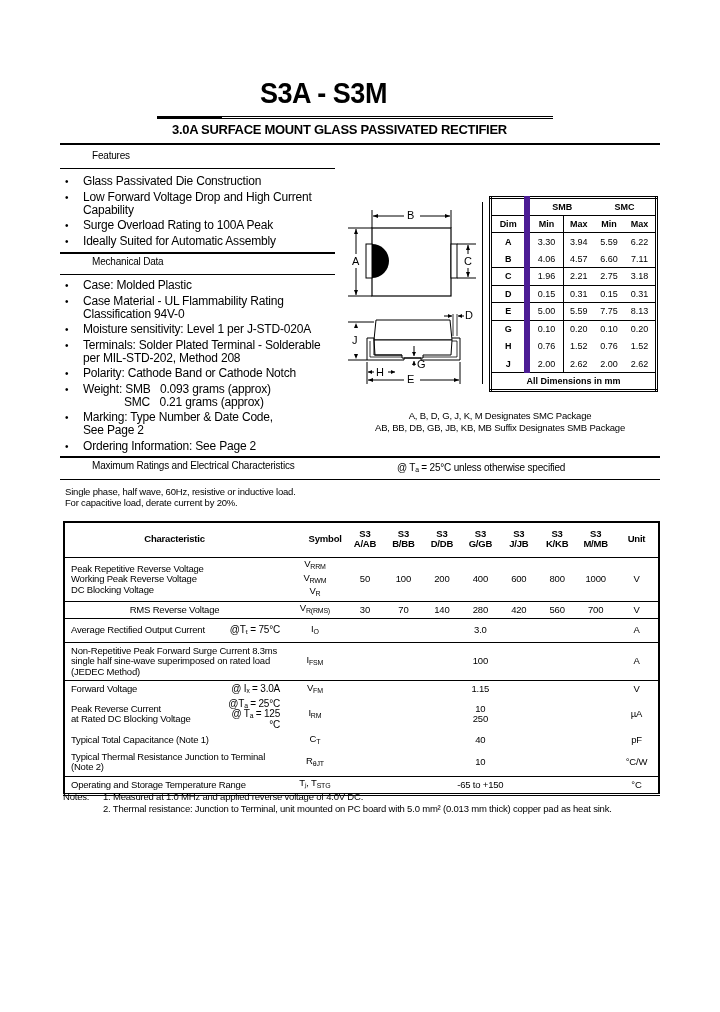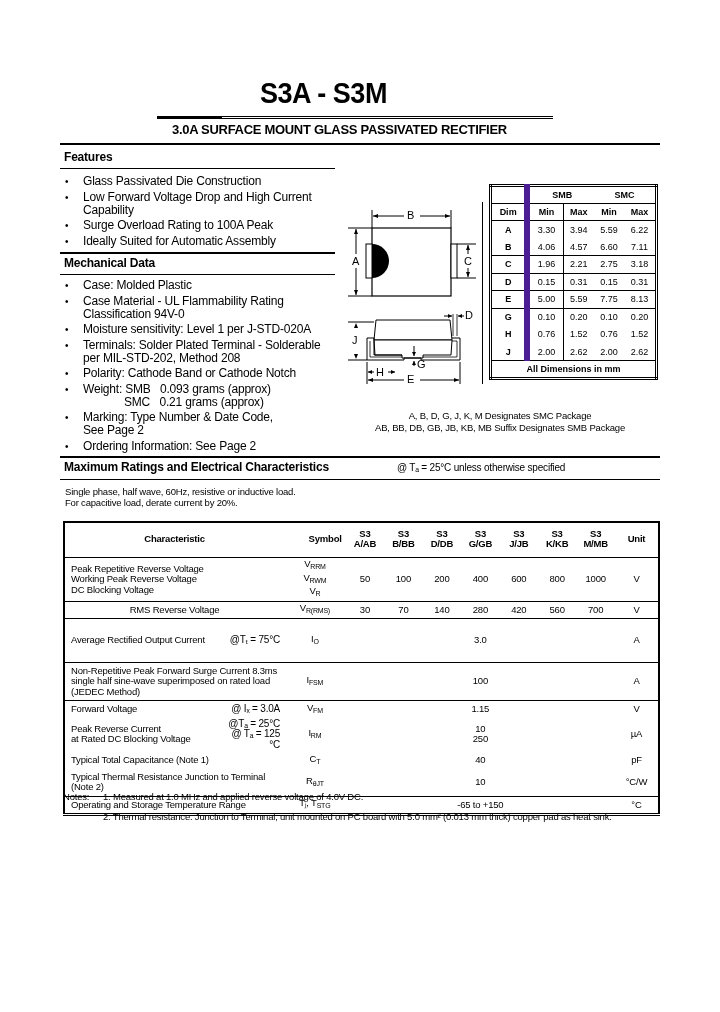--- a/index.html
+++ b/index.html
@@ -8,36 +8,36 @@
   .abs { position: absolute; }
 
   .title { left: 260px; top: 76px; font-size: 30px; font-weight: bold; letter-spacing: -0.5px; transform: scaleX(0.9); transform-origin: left top; }
   .title-rule { left: 157px; top: 116px; width: 396px; height: 3px; }
   .title-rule .thick { position:absolute; left:0; top:0; width:65px; height:3px; background:#000; }
   .title-rule .thin1 { position:absolute; left:65px; top:0; right:0; height:1px; background:#000; }
   .title-rule .thin2 { position:absolute; left:65px; top:2px; right:0; height:1px; background:#000; }
   .subtitle { left: 172px; top: 122px; font-size: 13px; font-weight: bold; letter-spacing: -0.3px; }
   .sub-rule { left: 60px; top: 143px; width: 600px; height: 2px; background: #000; }
 
-  .sec-head { font-size: 12px; font-weight: bold; letter-spacing: -0.2px; }
+  .sec-head { font-size: 10px; font-weight: normal; letter-spacing: -0.2px; margin-left: 28px; }
   .sec-rule { height: 2px; background: #000; }
   .sec-underline { height: 1px; background: #000; }
 
   ul.bullets { list-style: none; font-size: 12px; line-height: 13px; letter-spacing: -0.2px; }
   ul.bullets li { position: relative; padding-left: 21px; margin-bottom: 2.5px; }
   ul.bullets li::before { content: "•"; position: absolute; left: 3px; top: 0; font-size: 10px; }
   .line2 { display:block; }
   .indent-smc { display:block; padding-left: 41px; }
 
   
   .diagram { left: 344px; top: 198px; width: 140px; height: 186px; }
   .dim-lbl { position:absolute; font-size:11px; }
 
   
-  table.dimtbl { position:absolute; left: 489px; top: 184px; width: 169px; border-collapse: collapse; font-size: 9px; border: 2px solid #000; border-style: double; border-width: 3px; }
+  table.dimtbl { position:absolute; left: 489px; top: 196px; width: 169px; border-collapse: collapse; font-size: 9px; border: 2px solid #000; border-style: double; border-width: 3px; }
   table.dimtbl td { text-align: center; height: 17.5px; padding: 0; }
   table.dimtbl .hdr td { font-weight: bold; }
   table.dimtbl td.dim { font-weight: bold; border-right: 6px solid #4c1d95; }
   table.dimtbl tr.bt td { border-top: 1px solid #000; }
   table.dimtbl .bl { border-left: 1px solid #000; }
   table.dimtbl .foot td { font-weight: bold; border-top: 1px solid #000; }
 
   .pkg-note { left: 340px; top: 410px; width: 320px; font-size: 9.5px; text-align: center; line-height: 12px; letter-spacing: -0.2px; }
 
   .cond { left: 397px; top: 462px; font-size: 10px; letter-spacing: -0.2px; }
@@ -336,21 +336,21 @@
     <td>70</td>
     <td>140</td>
     <td>280</td>
     <td>420</td>
     <td>560</td>
     <td>700</td>
     <td>V</td>
   </tr>
 
   <tr class="sep">
-    <td class="ch" style="padding:16px 6px;">Average Rectified Output Current</td>
+    <td class="ch" style="padding:6px 6px;">Average Rectified Output Current</td>
     <td class="cond">@Tₜ = 75°C</td>
     <td><span>I</span><span class="sub">O</span></td>
     <td colspan="7">3.0</td>
     <td>A</td>
   </tr>
 
   <tr class="sep">
     <td class="ch" colspan="2" style="padding-top:3px;padding-bottom:3px;">
       <div>Non-Repetitive Peak Forward Surge Current 8.3ms</div>
       <div>single half sine-wave superimposed on rated load</div>
@@ -408,14 +408,14 @@
     <td><span>Tⱼ, T</span><span class="sub">STG</span></td>
     <td colspan="7">-65 to +150</td>
     <td>°C</td>
   </tr>
 </tbody>
   </table>
 
 <div class="abs notes" style="width:600px;height:30px;">
   <span class="lbl">Notes:</span>
   <span class="n" style="top:0;">1. Measured at 1.0 MHz and applied reverse voltage of 4.0V DC.</span>
-  <span class="n" style="top:11.5px;margin-top:8px;">2. Thermal resistance: Junction to Terminal, unit mounted on PC board with 5.0 mm² (0.013 mm thick) copper pad as heat sink.</span>
+  <span class="n" style="top:11.5px;">2. Thermal resistance: Junction to Terminal, unit mounted on PC board with 5.0 mm² (0.013 mm thick) copper pad as heat sink.</span>
 </div>
 
 </body></html>

